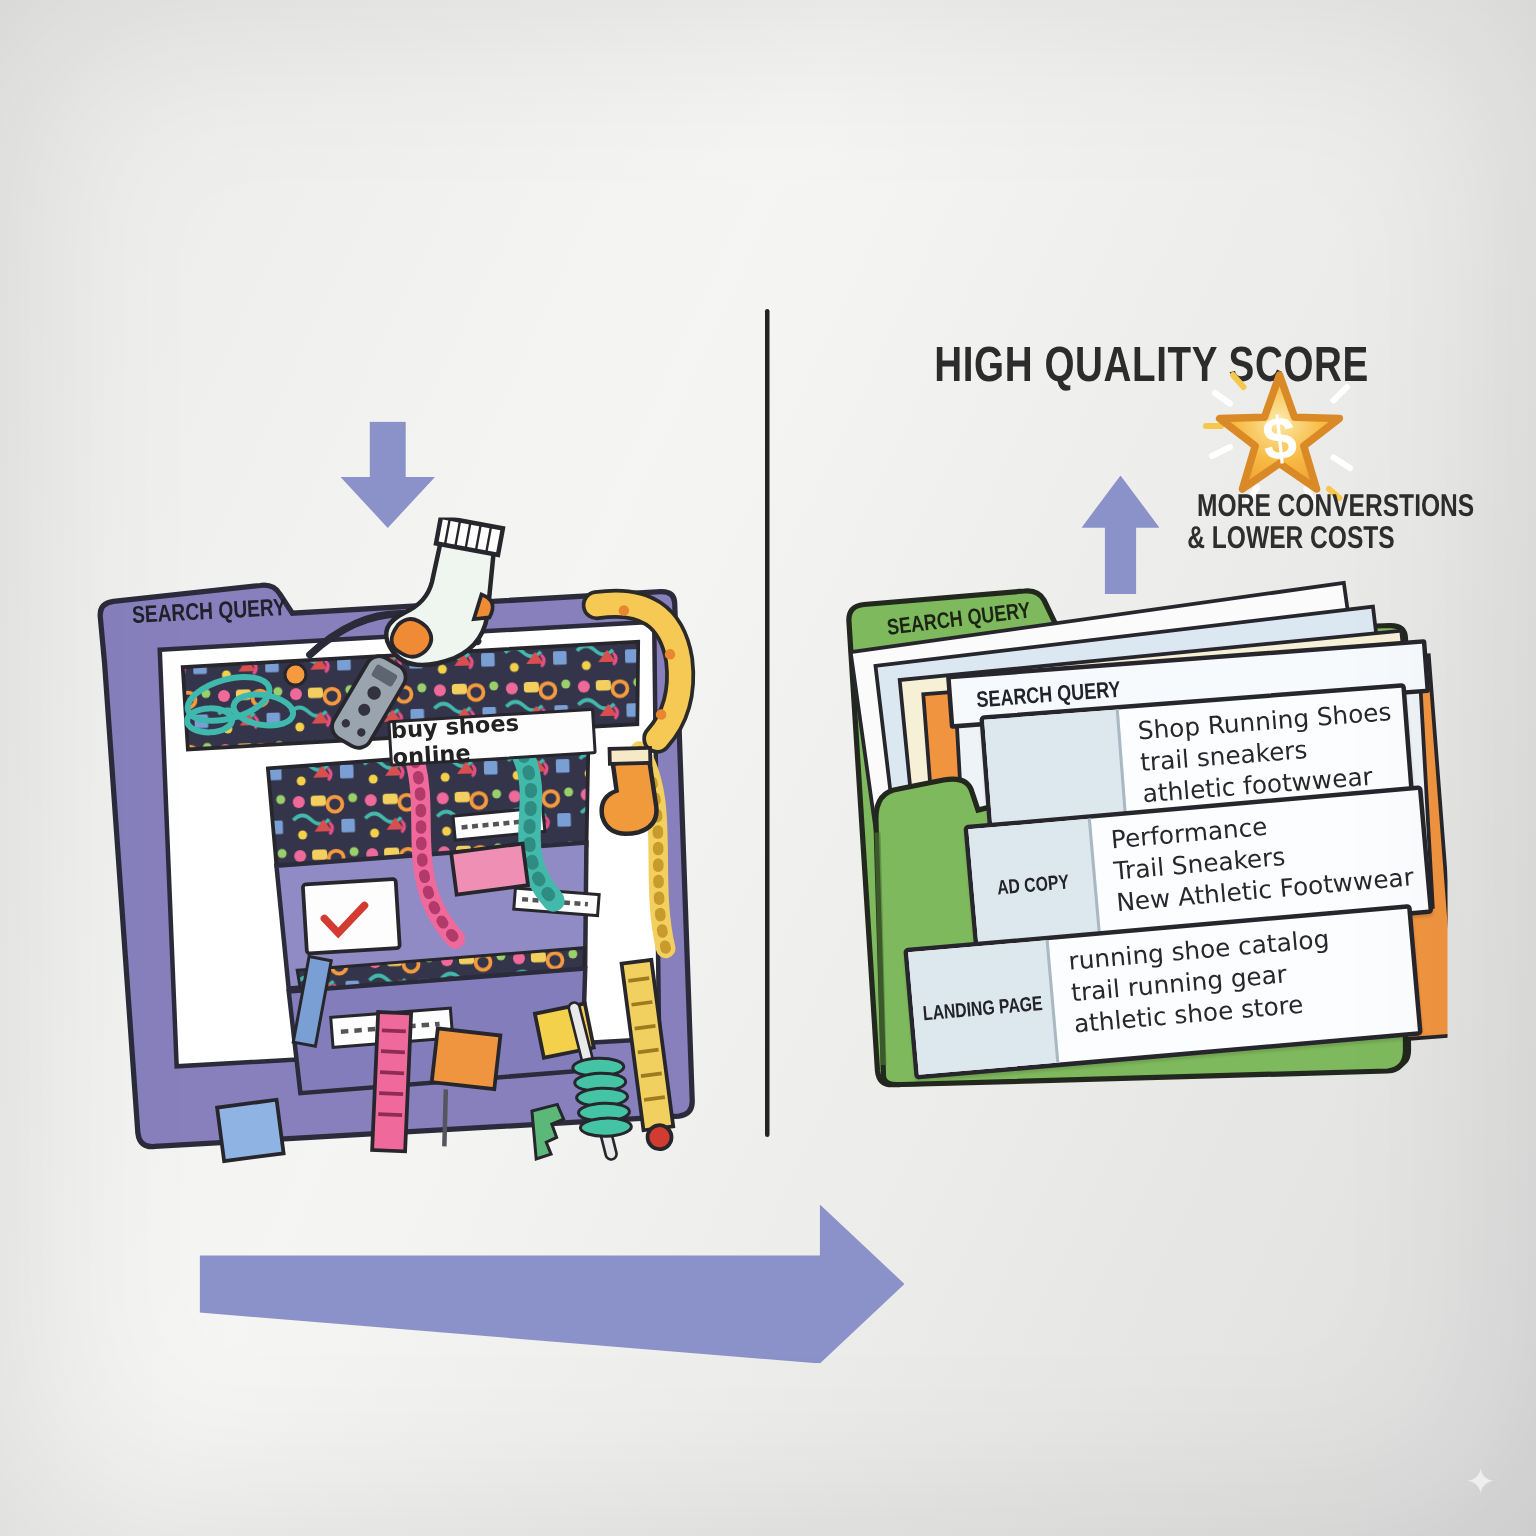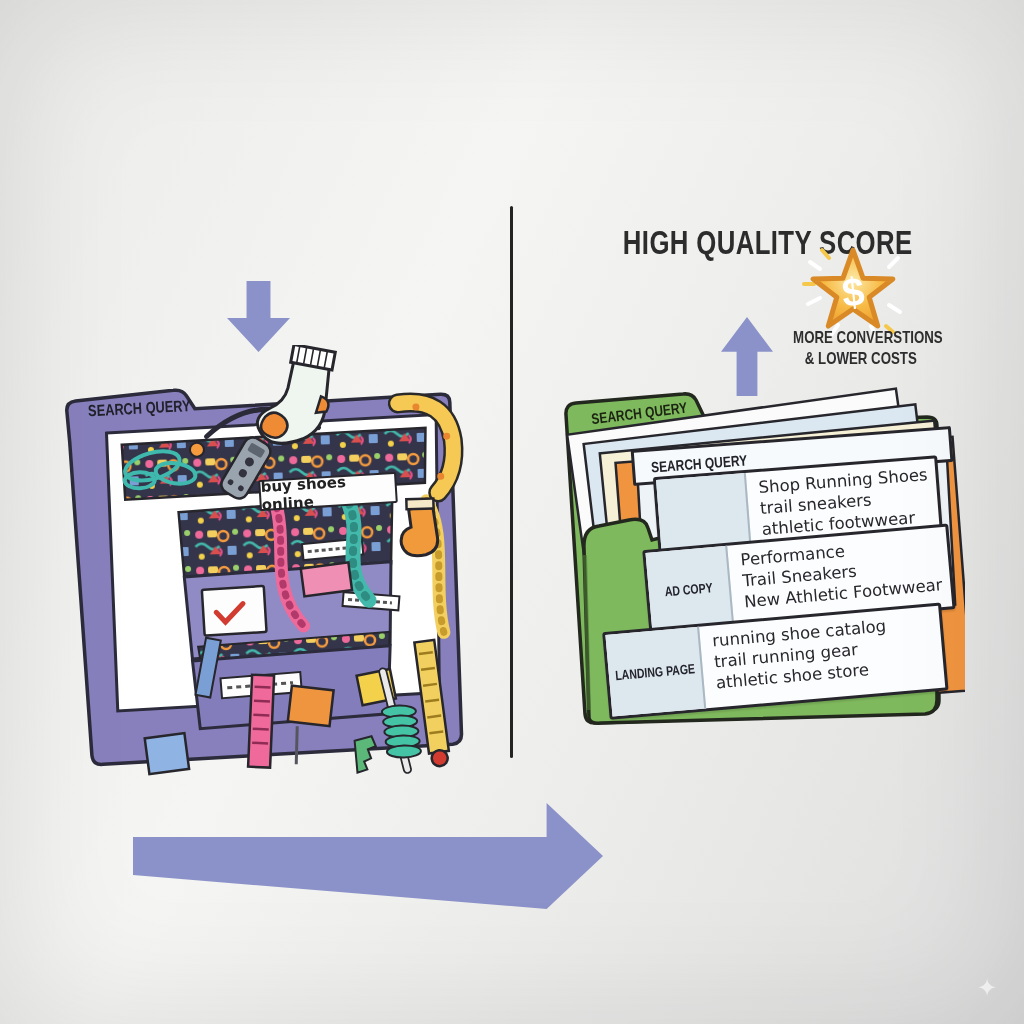--- a/index.html
+++ b/index.html
@@ -38,21 +38,21 @@
     border-radius:3px;transform-origin:left center;box-shadow:0 2px 2px rgba(0,0,0,.12);}
   .qrow .lbl{width:92px;background:#dde7ee;border-right:2px solid #a9b8c2;display:flex;
     align-items:center;justify-content:center;font-size:13.5px;font-weight:700;color:#23232b;}
   .qrow .content{flex:1;padding:6px 8px 6px 12px;font:16.5px "DejaVu Sans",sans-serif;color:#28282c;}
   .qrow .content span{display:block;line-height:1.27;white-space:nowrap;}
   #qrow-1{left:656px;top:477px;width:279px;height:76px;transform:rotate(-4.4deg);}
   #qrow-2{left:646px;top:550px;width:301px;height:80px;transform:rotate(-5deg);}
   #qrow-3{left:606px;top:632px;width:334px;height:82px;transform:rotate(-5deg);}
   #star-badge{position:absolute;left:798px;top:242px;width:110px;height:100px;}
   #conv-caption{position:absolute;left:772px;top:327px;width:178px;text-align:center;
-    font-size:17px;font-weight:700;color:#2e2e2e;line-height:21px;}
+    font-size:21px;font-weight:700;color:#2e2e2e;line-height:21px;}
   #corner-sparkle{position:absolute;left:977px;top:974px;font-size:24px;color:#ffffff;opacity:.9;}
 </style>
 </head>
 <body>
 
 <div class="canvas">
 
   <div class="panel-title" id="title-high">
     <span class="cond">HIGH QUALITY SCORE</span>
   </div>

